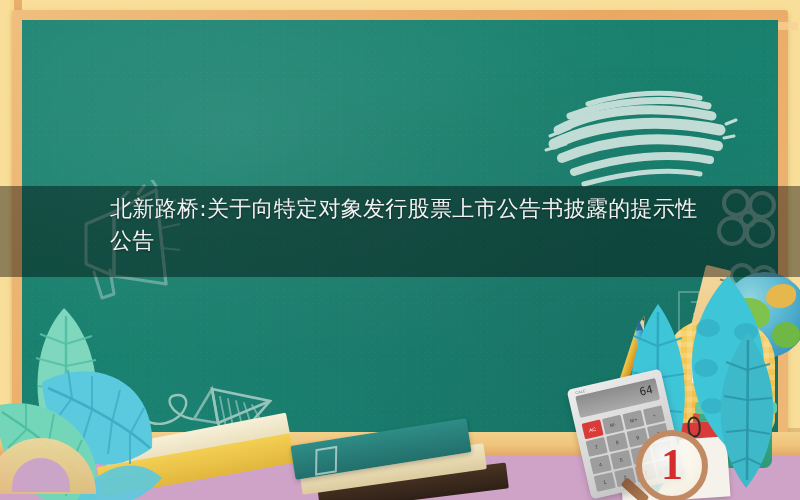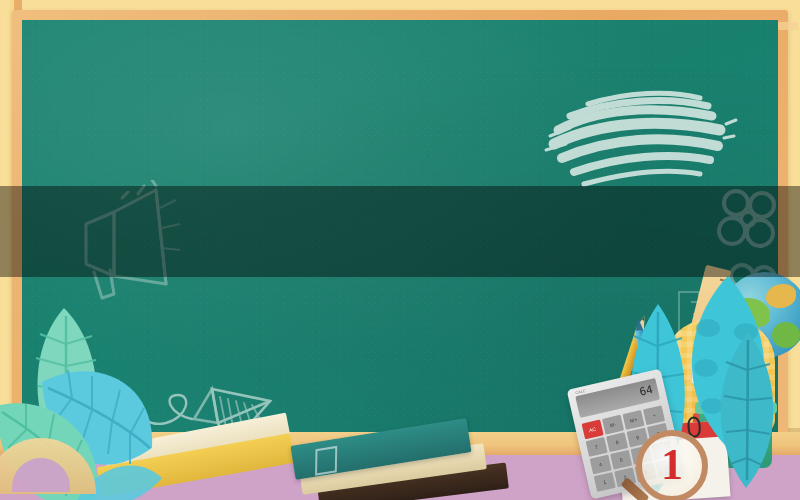--- a/index.html
+++ b/index.html
@@ -638,14 +638,15 @@
     <div class="mag-handle"></div>
     <div class="mag-lens">
       <div class="mag-digit">1</div>
     </div>
   </div>
 
   <div class="desk-ledge" style="z-index:3"></div>
   <div class="desk-pink" style="z-index:3"></div>
 
   <div class="title-band"></div>
+  <div class="title-text">北新路桥:关于向特定对象发行股票上市公告书披露的提示性公告</div>
 
 </div>
 
 </body></html>

